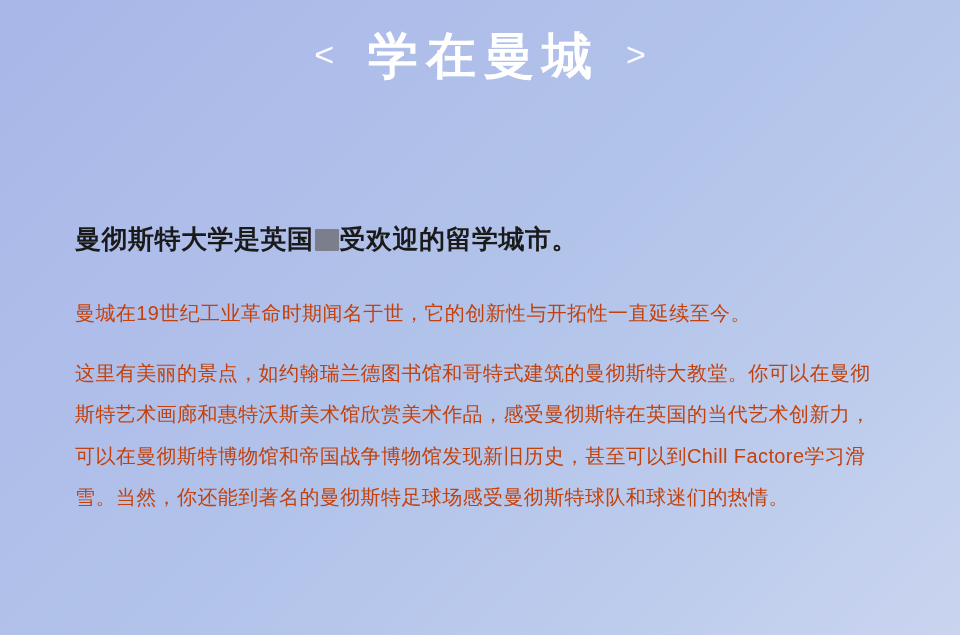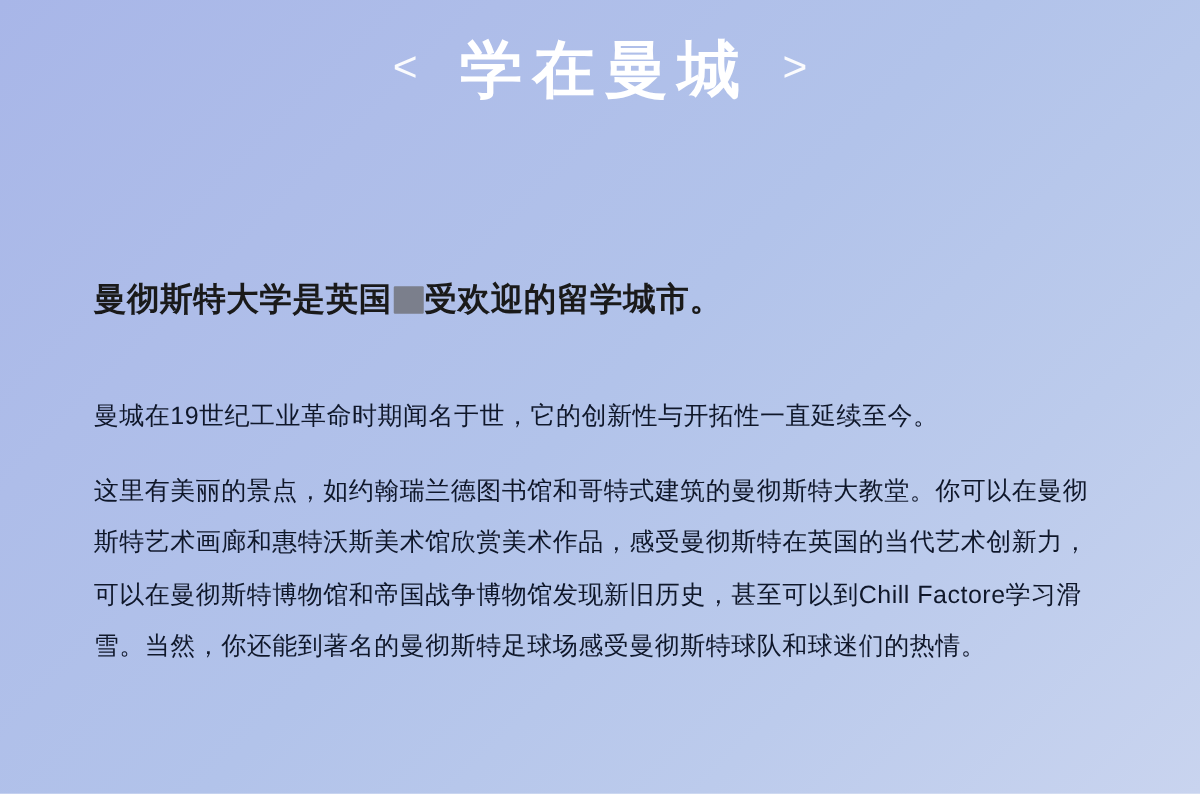--- a/index.html
+++ b/index.html
@@ -65,34 +65,34 @@
     left: 75px;
     top: 222px;
     width: 815px;
   }
   .lead {
     color: #1a1a1a;
     font-size: 26px;
     font-weight: 700;
     letter-spacing: .5px;
     line-height: 1.35;
-    margin: 0 0 56px 0;
+    margin: 0 0 36px 0;
     white-space: nowrap;
   }
   .redacted {
     display: inline-block;
     width: 24px;
     height: 22px;
     background: #7b7f8c;
     vertical-align: -3px;
     margin: 0 1px;
     border-radius: 1px;
   }
   .para {
-    color: #0f172a;
+    color: #c2410c;
     font-size: 20px;
     line-height: 2.08;
     letter-spacing: .4px;
     margin: 0 0 18px 0;
     font-weight: 400;
   }
   .para.last {
     margin-bottom: 0;
     width: 800px;
   }

